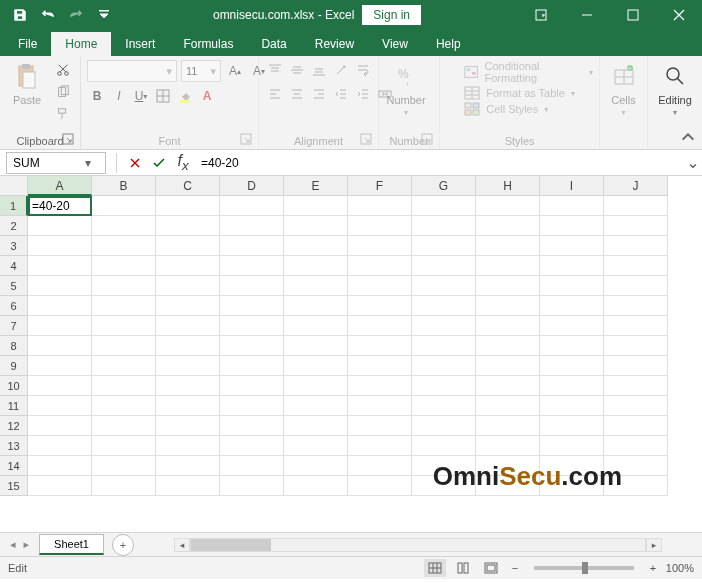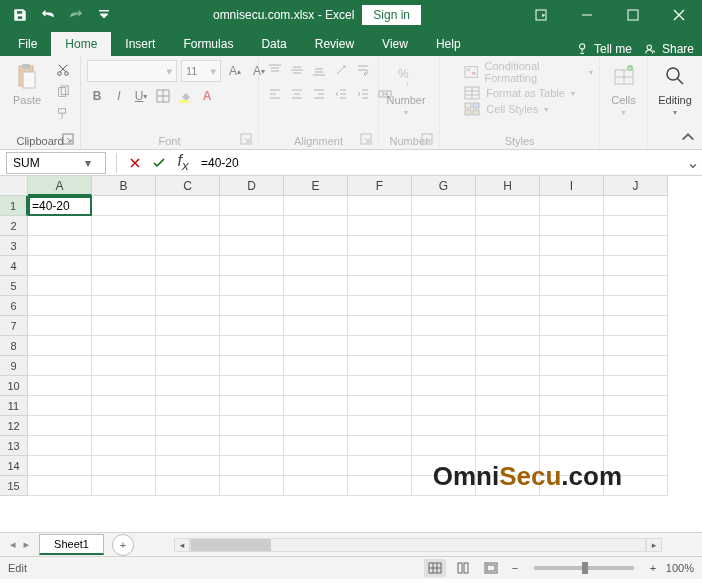--- a/index.html
+++ b/index.html
@@ -151,36 +151,20 @@
 
 <div class="ribbon-tabs">
   <div class="tab">File</div>
   <div class="tab active">Home</div>
   <div class="tab">Insert</div>
   <div class="tab">Formulas</div>
   <div class="tab">Data</div>
   <div class="tab">Review</div>
   <div class="tab">View</div>
   <div class="tab">Help</div>
-  <div class="tab-right">
-    <div class="tab-right-item">
-      <svg width="14" height="14" viewBox="0 0 16 16" fill="none" stroke="#fff" stroke-width="1.2">
-          <circle cx="7" cy="5" r="3"></circle>
-          <path d="M7 8v3M5 13h4"></path>
-        </svg>
-      <span>Tell me</span>
-    </div>
-    <div class="tab-right-item">
-      <svg width="14" height="14" viewBox="0 0 16 16" fill="none" stroke="#fff" stroke-width="1.2">
-          <circle cx="6" cy="6" r="2.5"></circle>
-          <path d="M10 10c1 0 2 1 2 2M2 13c0-2 2-4 4-4s4 2 4 4"></path>
-        </svg>
-      <span>Share</span>
-    </div>
-  </div>
 </div>
 
 <div class="ribbon">
 
   <div class="ribbon-group">
     <div class="ribbon-group-content">
       <div class="big-btn disabled">
         <div class="big-btn-icon">
           <svg width="28" height="28" viewBox="0 0 28 28">
               <rect x="6" y="4" width="14" height="20" fill="#d9a05b" stroke="#b07030"></rect>

